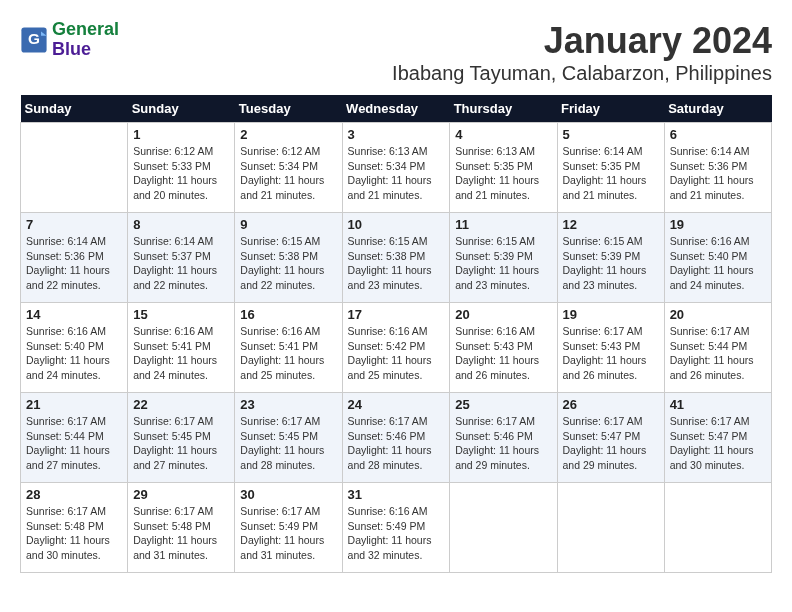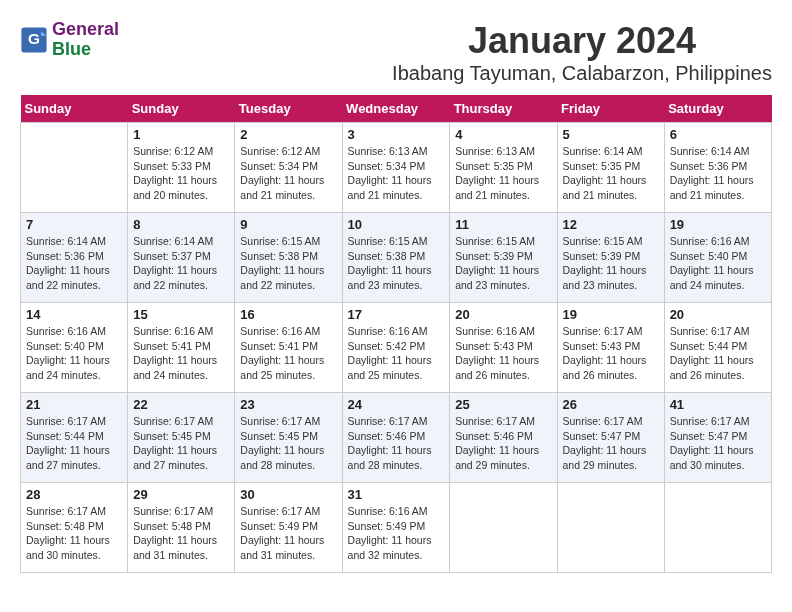--- a/index.html
+++ b/index.html
@@ -21,45 +21,45 @@
       align-items: center;
       gap: 4px;
     }
     .logo-text {
       font-size: 18px;
       font-weight: bold;
       color: #333;
       line-height: 1.1;
     }
     .logo-text span {
-      color: #701a75;
+      color: #15803d;
     }
     .logo-icon {
       width: 28px;
       height: 28px;
     }
     .title-block {
-      text-align: center;
+      text-align: right;
     }
     .month-title {
       font-size: 36px;
       font-weight: bold;
       color: #333;
     }
     .location {
       font-size: 20px;
       color: #333;
     }
     table {
       width: 100%;
       border-collapse: collapse;
       font-size: 11px;
     }
     thead tr th {
-      background-color: #be185d;
+      background-color: #0f172a;
       color: #fff;
       padding: 6px 4px;
       text-align: left;
       font-size: 13px;
       font-weight: bold;
     }
     tbody tr td {
       border: 1px solid #ccc;
       vertical-align: top;
       padding: 4px 5px;
@@ -94,21 +94,21 @@
 
 <div class="header">
   <div class="logo">
     <svg class="logo-icon" viewBox="0 0 40 40" width="40" height="40">
       <rect x="2" y="2" width="36" height="36" rx="4" fill="#3a6ab0"></rect>
       <text x="20" y="26" font-size="22" font-weight="bold" fill="white" text-anchor="middle" font-family="Arial">G</text>
       <polygon points="30,8 38,14 30,14" fill="#7eb8f7"></polygon>
     </svg>
     <div>
       <div class="logo-text">
-        <span>General</span><br><span style="color:#15803d;">Blue</span>
+        <span>General</span><br><span style="color:#4c1d95;">Blue</span>
       </div>
     </div>
   </div>
   <div class="title-block">
     <div class="month-title">January 2024</div>
     <div class="location">Ibabang Tayuman, Calabarzon, Philippines</div>
   </div>
 </div>
 
 <table>

